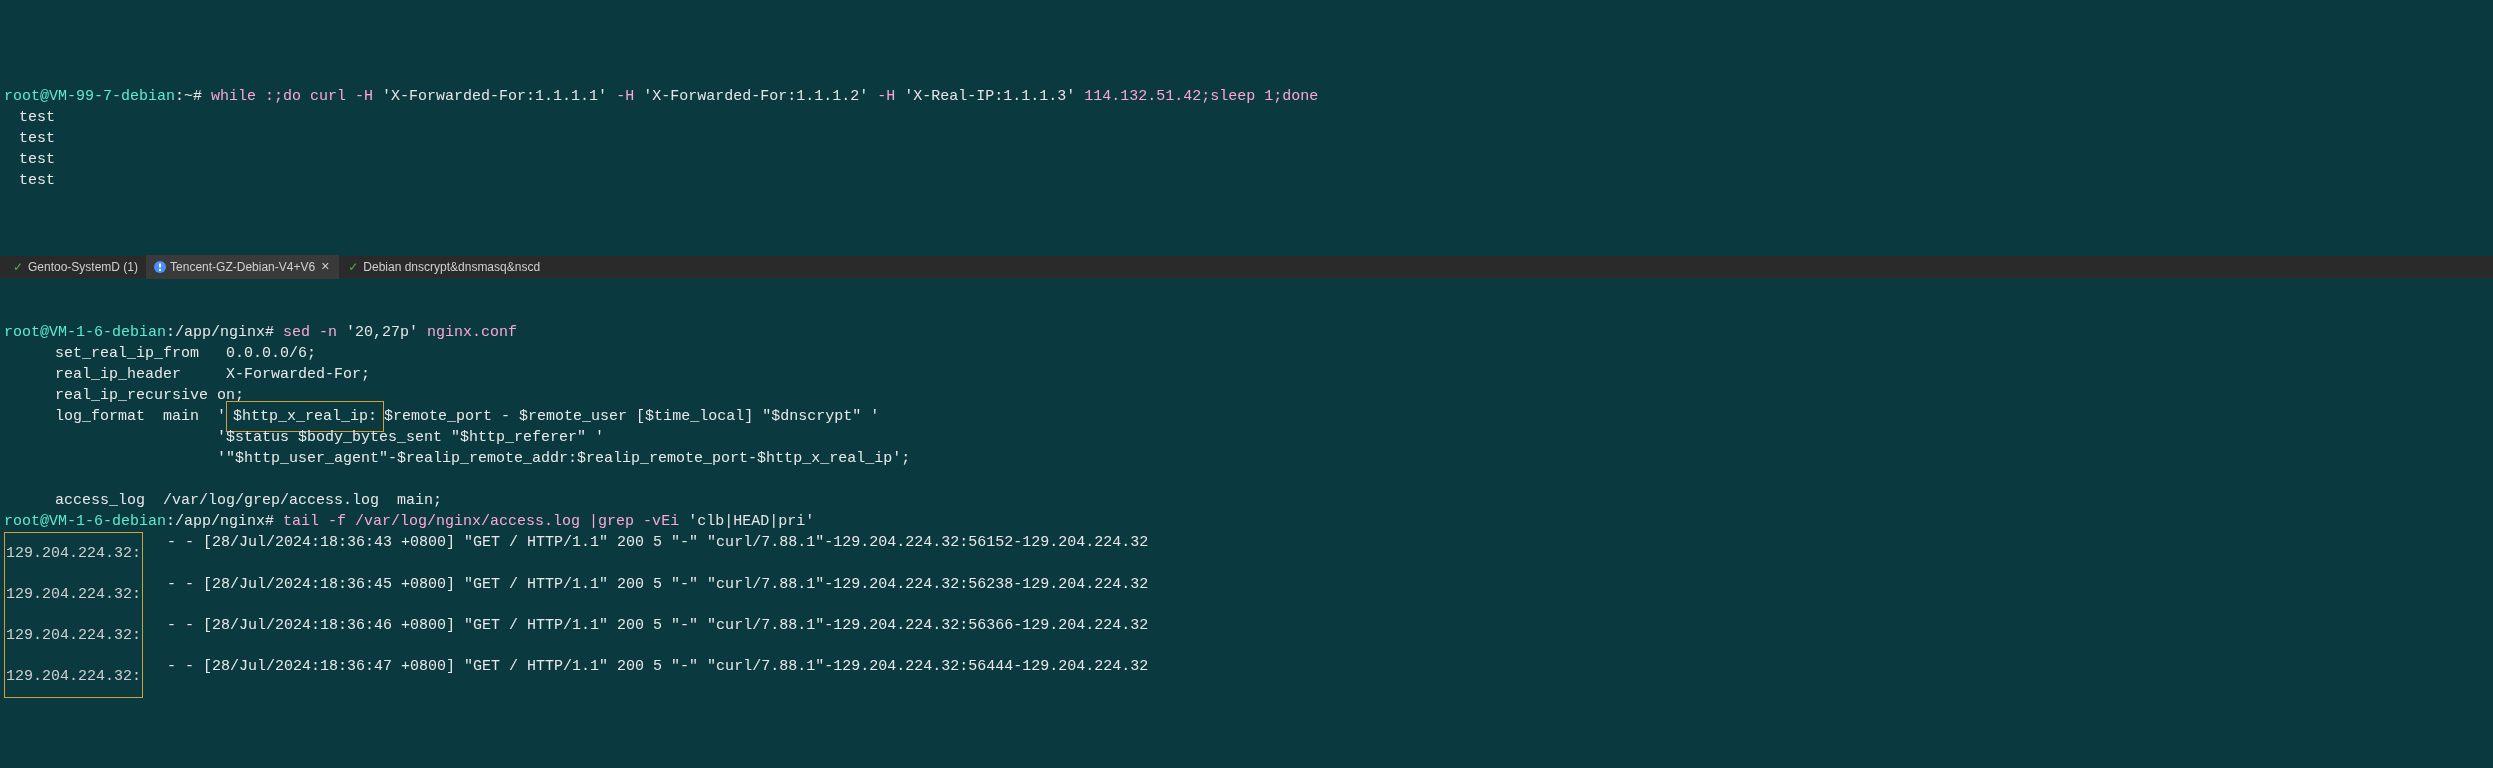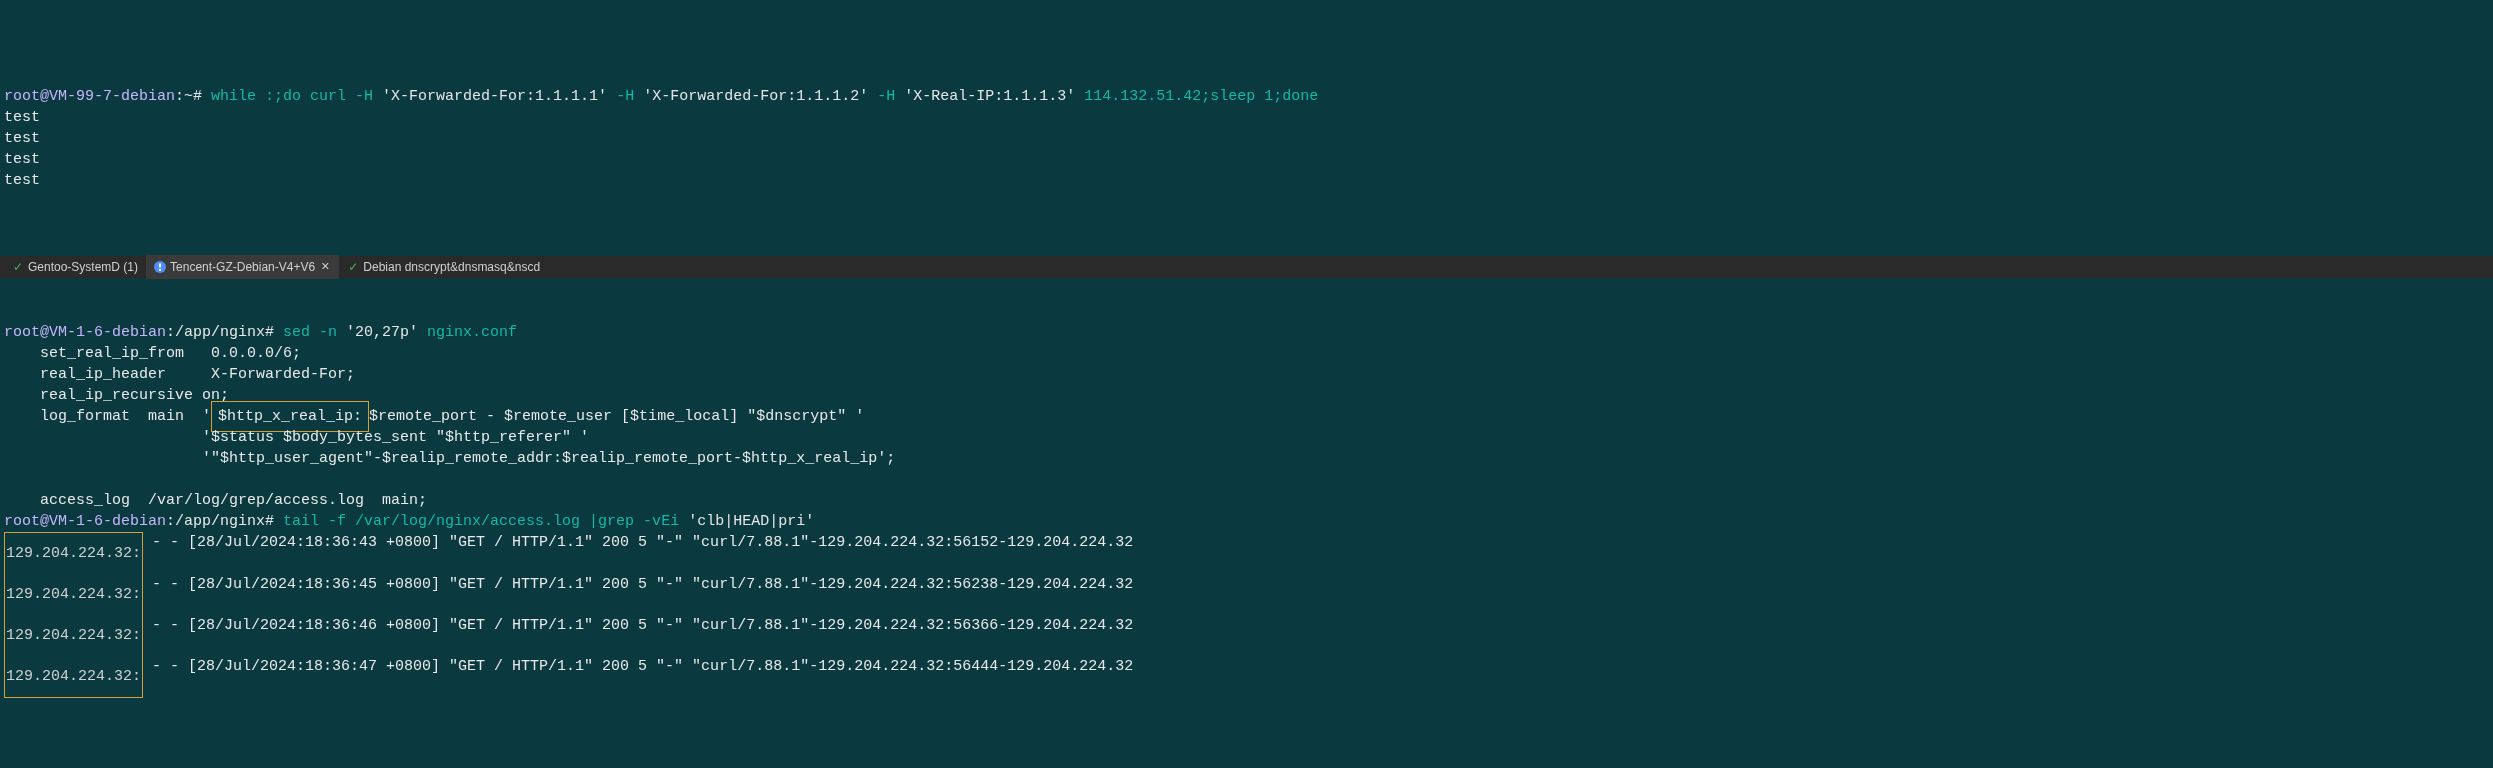--- a/index.html
+++ b/index.html
@@ -7,25 +7,25 @@
   font-family: 'Consolas', 'Monaco', 'Courier New', monospace;
   font-size: 15px;
   background: #0a3a3f;
   color: #d0d0d0;
   line-height: 1.4;
   white-space: pre;
   overflow-x: auto;
   width: 2493px;
 }
 .terminal-block { background: #0a3a3f; padding: 2px 4px; }
-.prompt-user { color: #c4b5fd; }
+.prompt-user { color: #5eead4; }
 .prompt-path { color: #e8e8e8; }
-.cmd { color: #14b8a6; }
+.cmd { color: #f9a8d4; }
 .string { color: #e5e5e5; }
-.output { color: #e8e8e8; }
+.output { color: #e8e8e8; margin-left: 15px; }
 .tabbar {
   background: #2a2a2a;
   display: flex;
   align-items: center;
   height: 22px;
   padding: 0 4px;
   font-family: 'Segoe UI', Arial, sans-serif;
   font-size: 12px;
   white-space: normal;
 }

